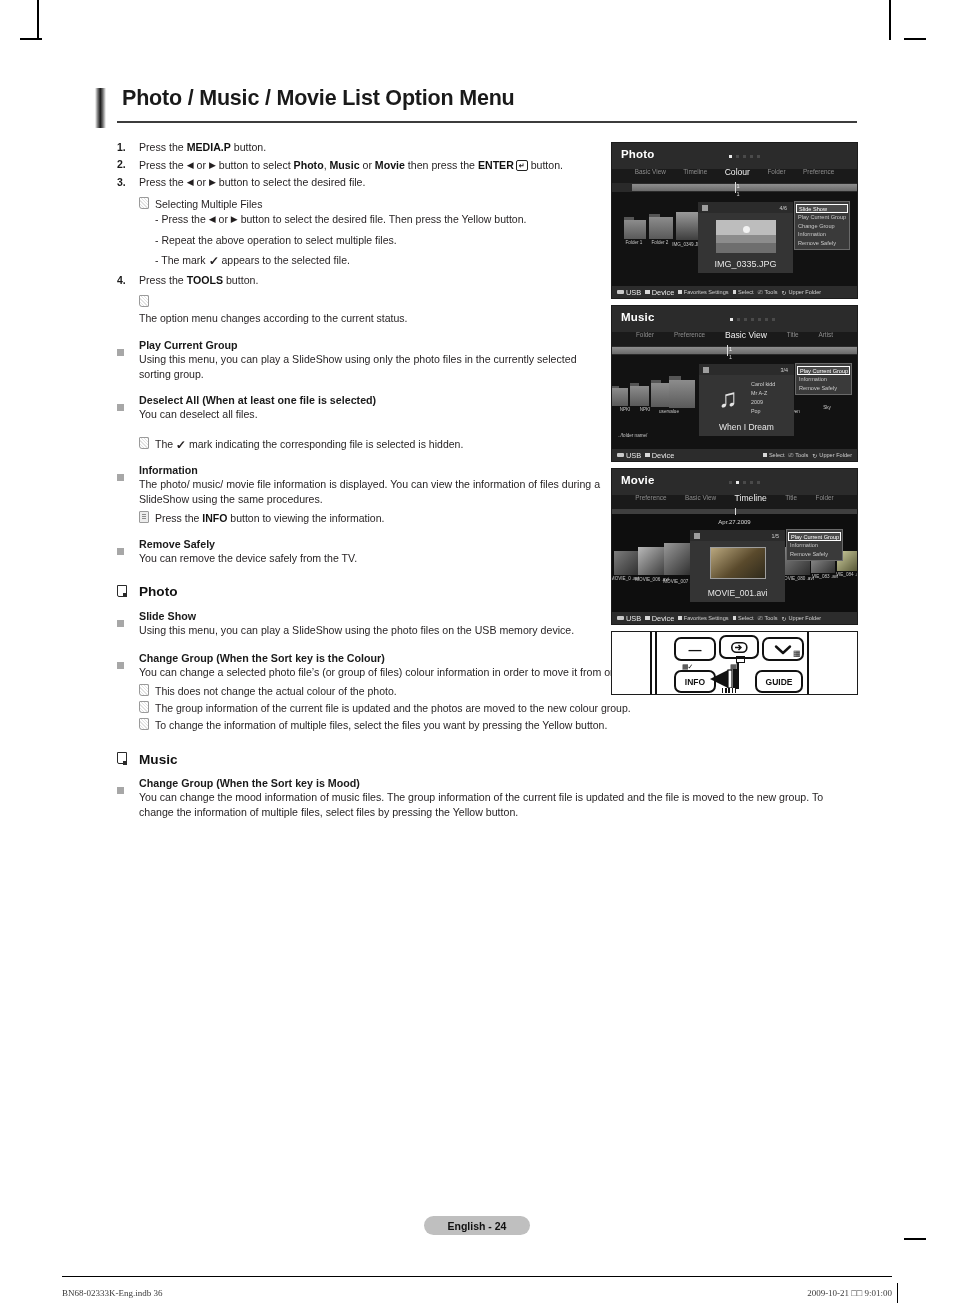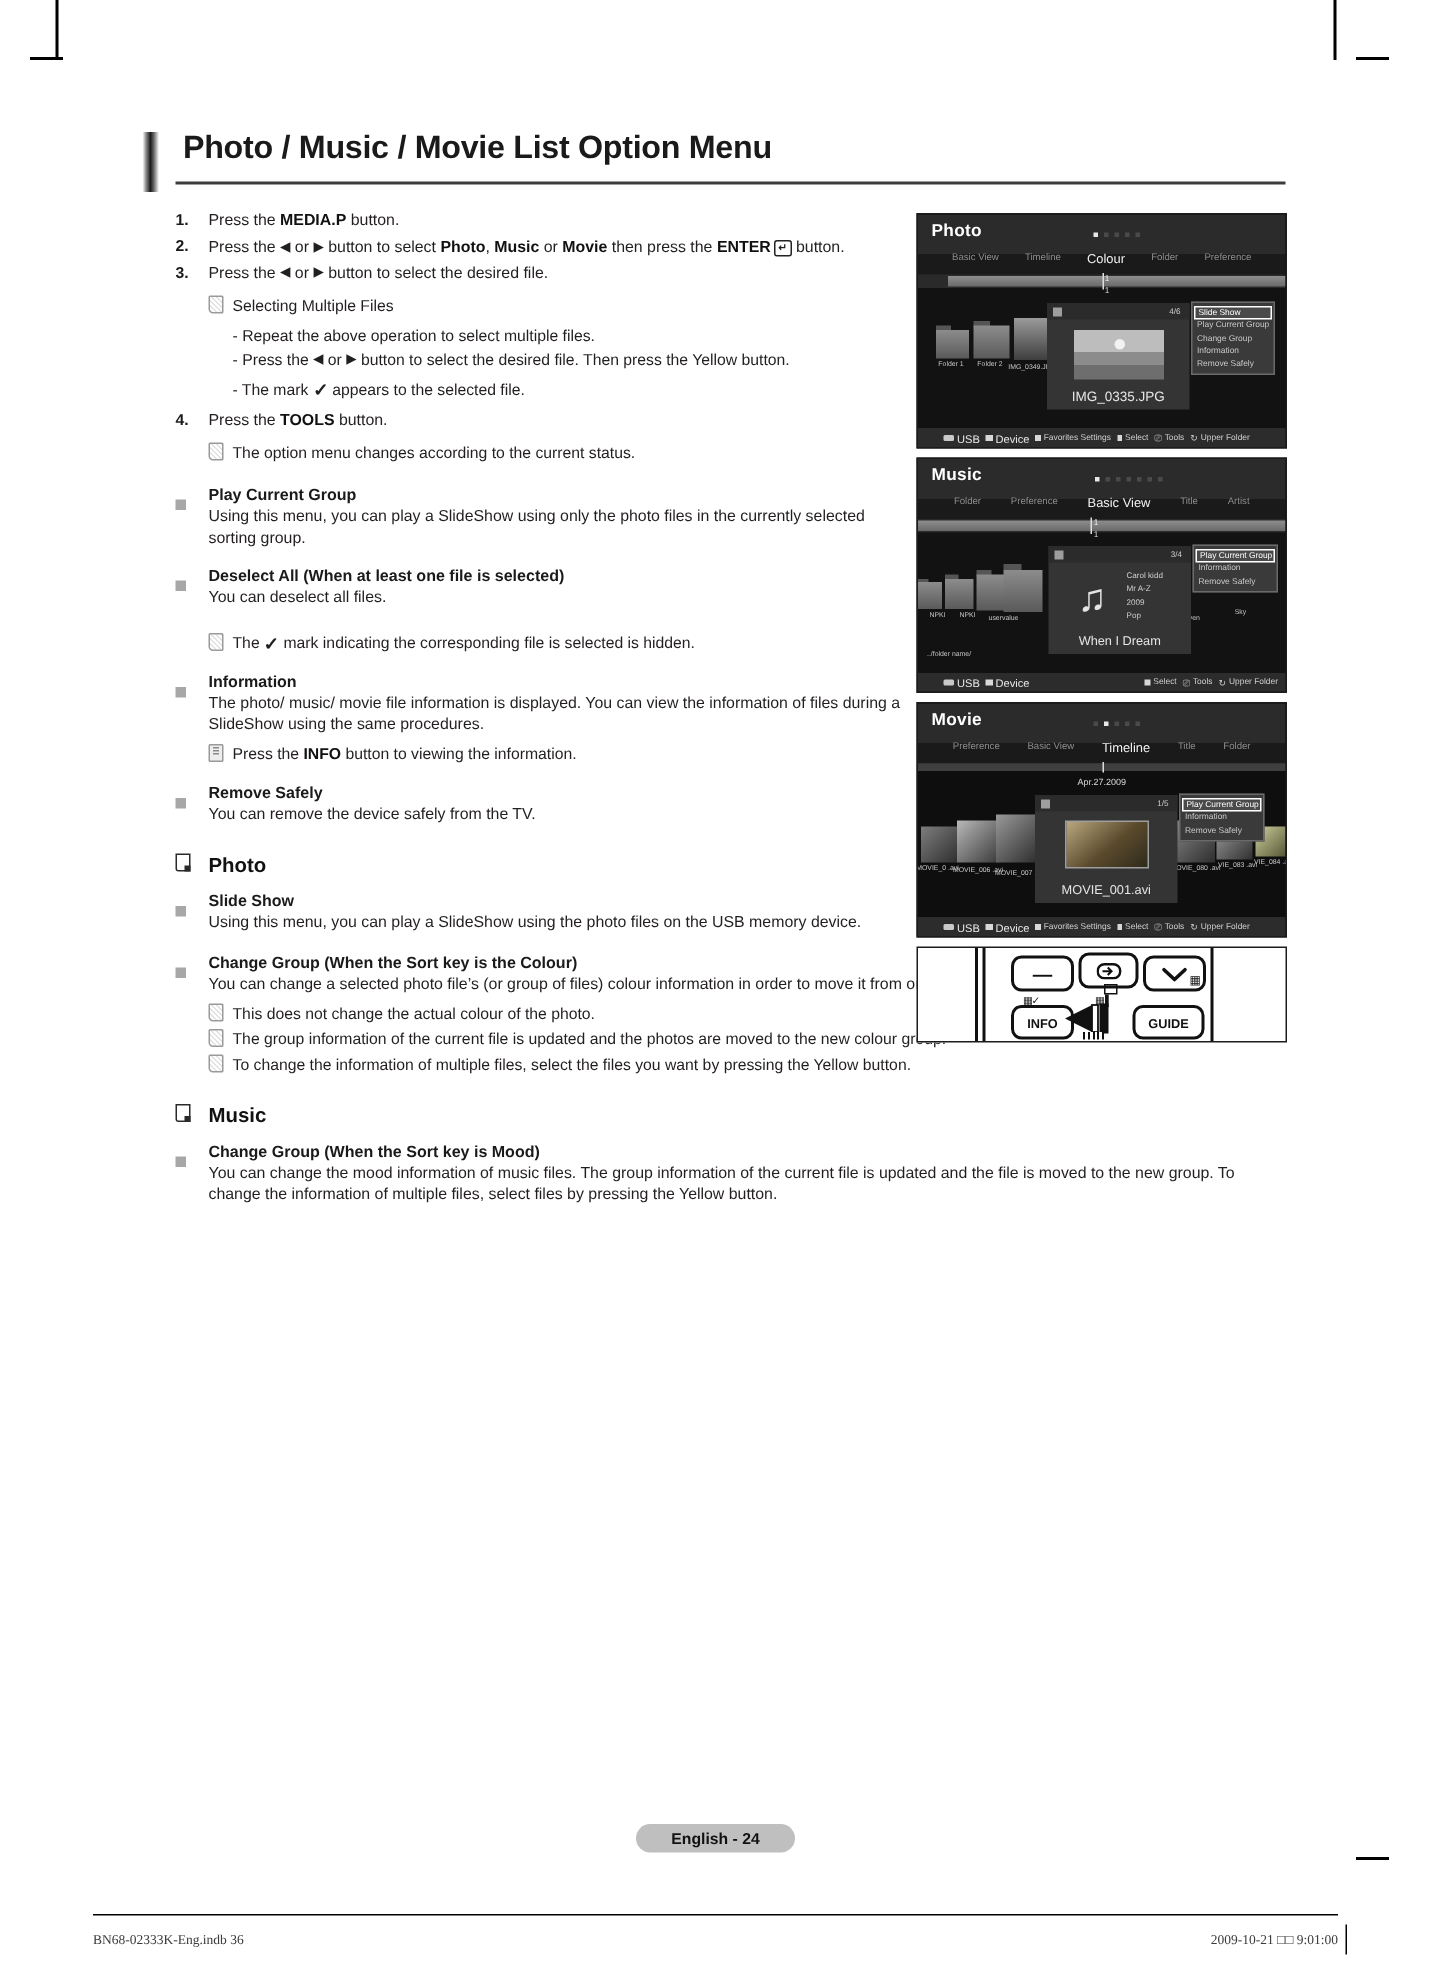--- a/index.html
+++ b/index.html
@@ -117,21 +117,21 @@
   .menurow span.act{font-size:8.6px;color:#f0f0f0;}
 
   .scrollrow{position:absolute;left:0;right:0;top:40px;height:9px;background:#2a2a2a;}
   .scrollrow .bar{position:absolute;left:8%;right:0;top:1px;height:7px;
     background:linear-gradient(to bottom,#8e8e8e,#6a6a6a);}
   .scrollrow .tick{position:absolute;left:50%;top:-1px;width:1px;height:11px;background:#ddd;}
   .scrollrow .lbl{position:absolute;left:50.8%;top:-0.5px;font-size:5.5px;color:#f2f2f2;}
   .scrollrow .lbl2{position:absolute;left:50.8%;top:8px;font-size:5.5px;color:#d8d8d8;}
 
   .statusbar{
-    position:absolute;left:12px;right:0;bottom:0;height:12px;background:#2c2c2c;
+    position:absolute;left:0;right:0;bottom:0;height:12px;background:#2c2c2c;
     display:flex;align-items:center;gap:4px;padding:0 5px;box-sizing:border-box;
   }
   .statusbar .it{display:flex;align-items:center;gap:2px;font-size:5.6px;color:#cfcfcf;white-space:nowrap;}
   .statusbar .it.big{font-size:7.4px;color:#e9e9e9;}
   .usbicon{display:inline-block;width:7px;height:4px;background:#c9c9c9;border-radius:1px;}
   .ksq{display:inline-block;width:4.5px;height:4.5px;background:#d8d8d8;}
   .ksq.sm{width:3.5px;height:3.5px;}
   .ktools{display:inline-block;font-size:6px;color:#cfcfcf;}
   .kret{display:inline-block;font-size:6px;color:#cfcfcf;}
 
@@ -216,41 +216,41 @@
 
       <div class="row" style="margin-top:3px;">
         <div class="num">3.</div>
         <div class="txt">Press the <span class="arrow">◀</span> or <span class="arrow">▶</span> button to select the desired file.</div>
       </div>
 
       <div class="note" style="margin-left:22px;margin-top:7px;">
         <div class="gl"><span class="pencil"></span></div>
         <div class="nt">
           <div>Selecting Multiple Files</div>
-          <div class="dashline" style="margin-top:6px;">
-            <span class="dash">-</span>
-            <span>Repeat the above operation to select multiple files.</span>
-          </div>
           <div class="dashline" style="margin-top:1px;">
             <span class="dash">-</span>
             <span style="display:inline-block;width:414px;">Press the <span class="arrow">◀</span> or <span class="arrow">▶</span> button to select the desired file. Then press the Yellow button.</span>
           </div>
           <div class="dashline" style="margin-top:6px;">
             <span class="dash">-</span>
+            <span>Repeat the above operation to select multiple files.</span>
+          </div>
+          <div class="dashline" style="margin-top:6px;">
+            <span class="dash">-</span>
             <span>The mark <span class="checkmark">✓</span> appears to the selected file.</span>
           </div>
         </div>
       </div>
 
       <div class="row" style="margin-top:6px;">
         <div class="num">4.</div>
         <div class="txt">Press the <b>TOOLS</b> button.</div>
       </div>
 
-      <div class="note" style="margin-left:22px;margin-top:7px;">
+      <div class="note" style="margin-left:22px;margin-top:7px;flex-direction:column;">
         <div class="gl"><span class="pencil"></span></div>
         <div class="nt">The option menu changes according to the current status.</div>
       </div>
     </div>
 
     <div class="sec" style="margin-top:14px;">
       <div class="sq"><span class="sqbox"></span></div>
       <div style="width:470px;">
         <h3>Play Current Group</h3>
         <p>Using this menu, you can play a SlideShow using only the photo files in the currently selected sorting group.</p>

